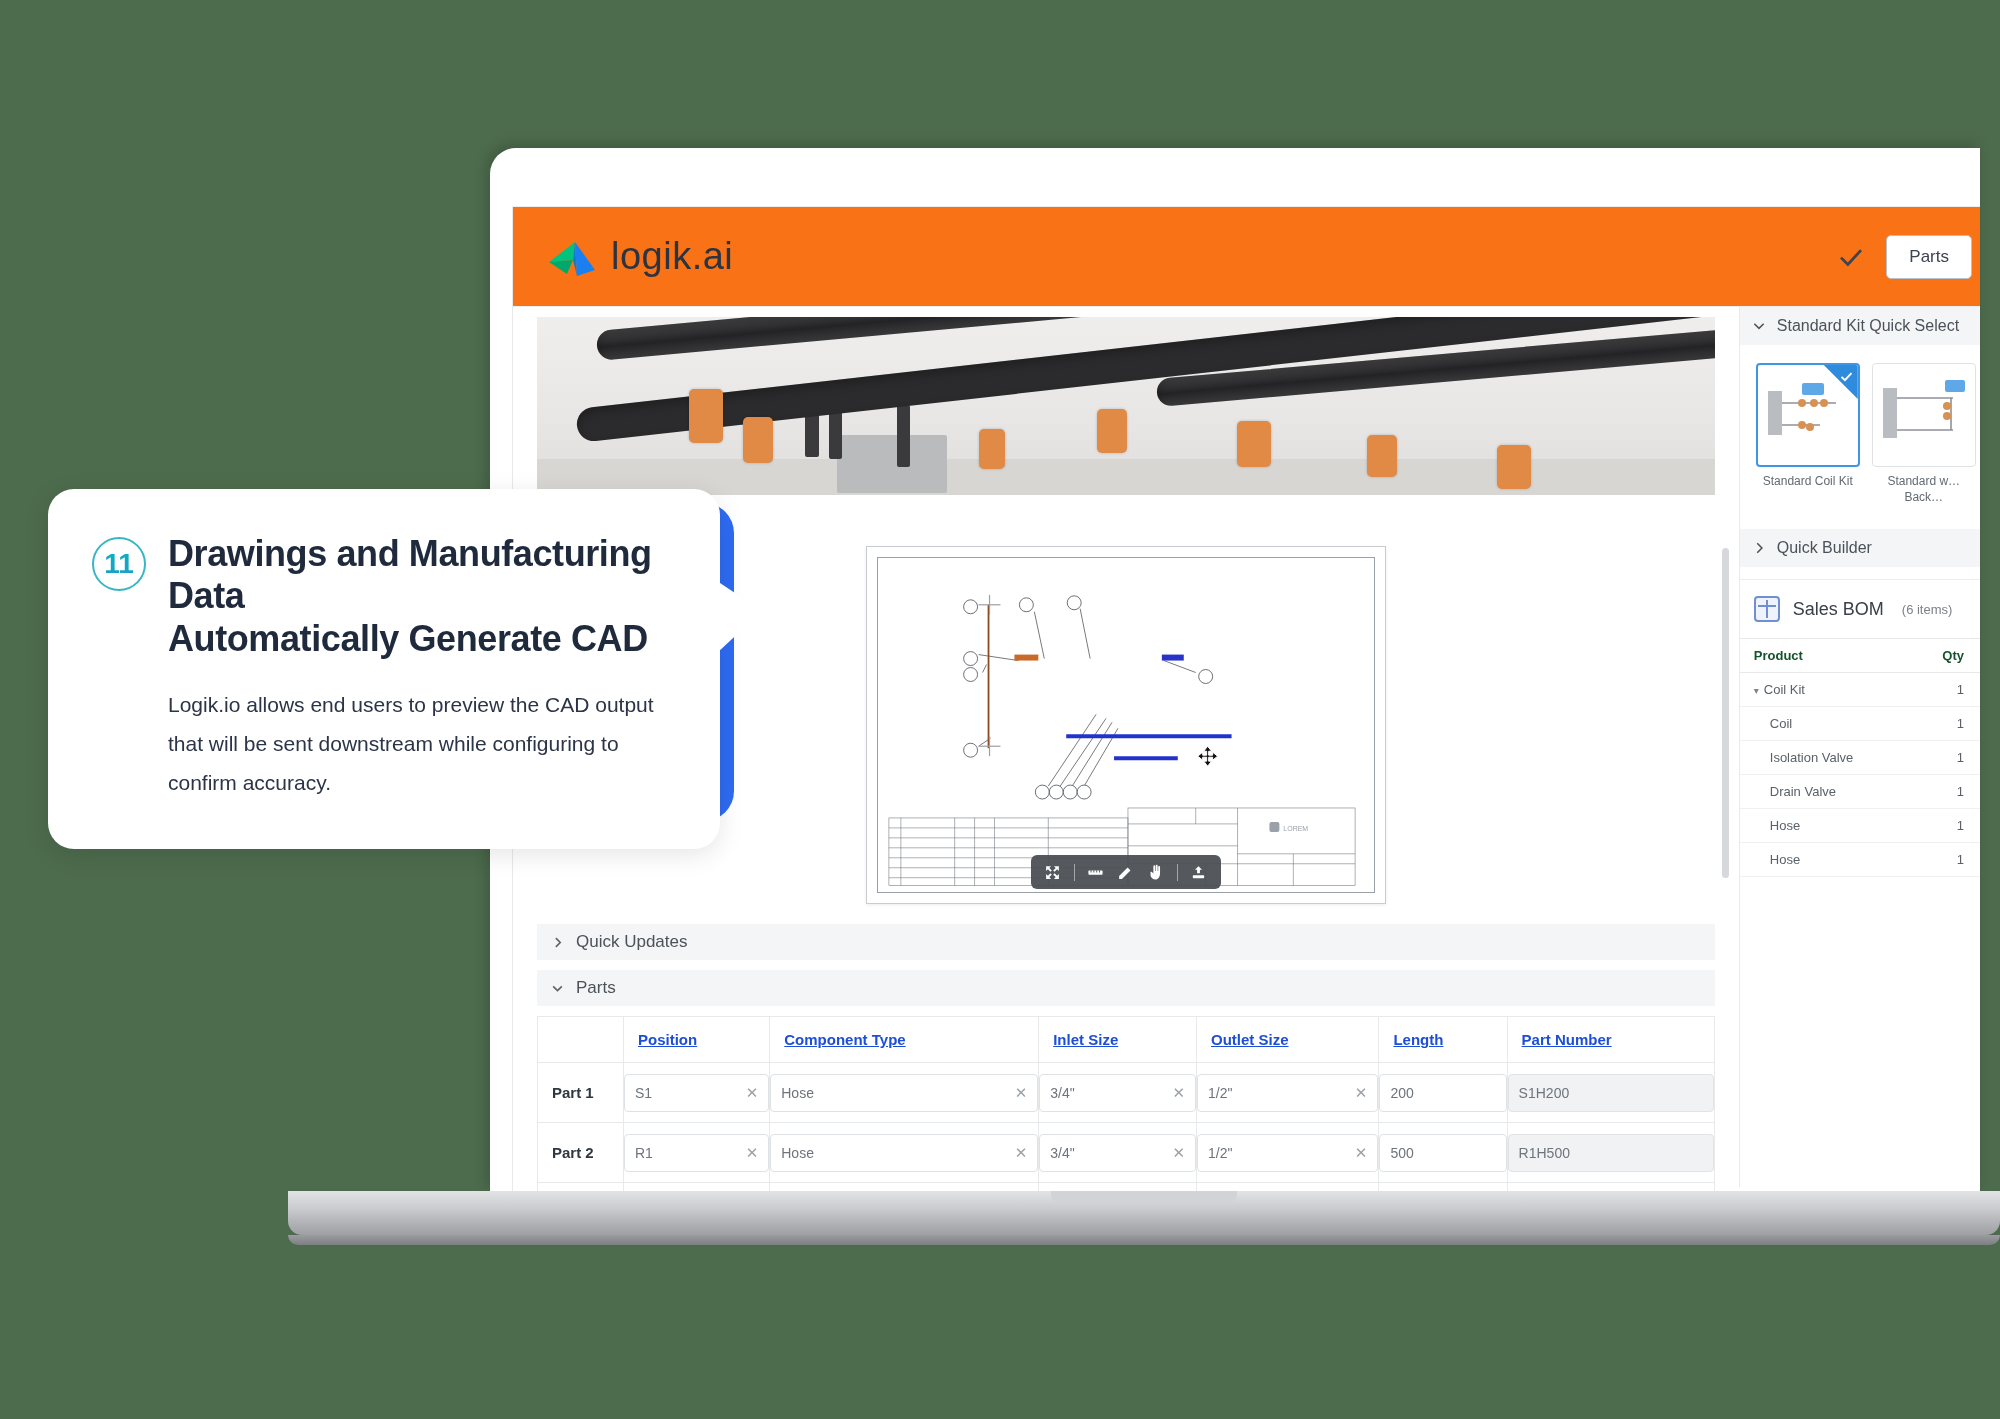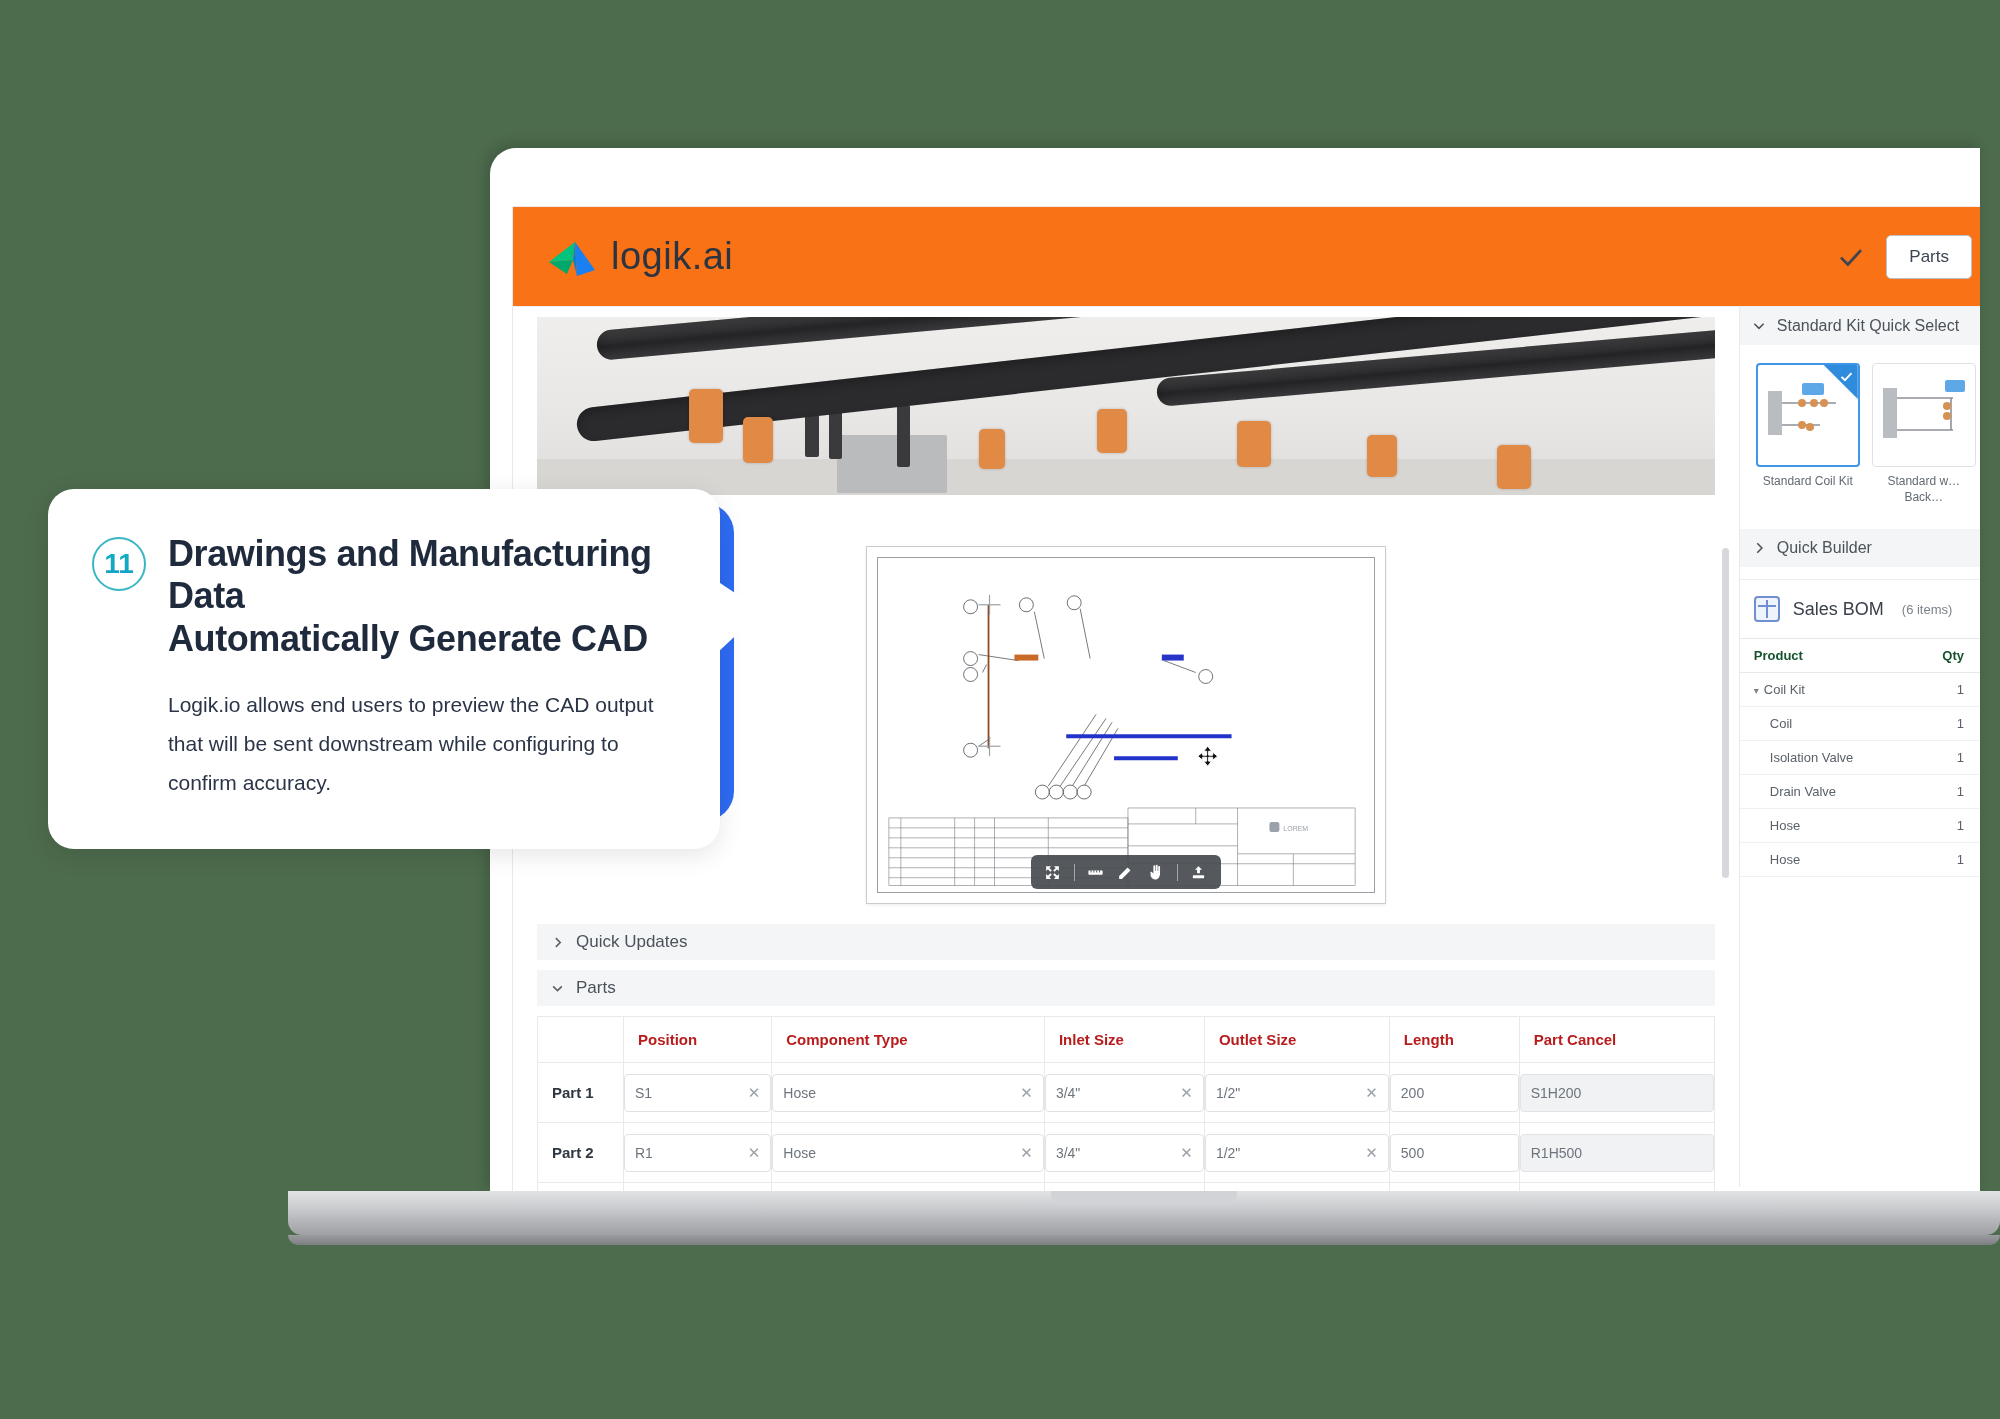--- a/index.html
+++ b/index.html
@@ -104,22 +104,22 @@
   .acc {
     background:#f4f5f6; height:36px; display:flex; align-items:center; gap:12px;
     padding: 0 14px; font-size:17px; color:#4b525a; margin-bottom:10px;
   }
   .acc .chev { width:13px; height:13px; color:#5c636b; }
 
   
   .parts-table { margin: 4px 24px 0 24px; border:1px solid #e3e5e8; border-collapse:collapse; width: calc(100% - 48px); }
   .parts-table th, .parts-table td { border:1px solid #e7e9eb; padding: 0; vertical-align: middle; }
   .parts-table th {
-    font-size:15px; color:#b91c1c; text-align:left; font-weight:bold;
-    height:46px; padding-left:14px;
+    font-size:15px; color:#1d4ed8; text-align:left; font-weight:bold;
+    height:46px; padding-left:14px;text-decoration:underline;
   }
   .parts-table th.rowhead-col { width: 86px; }
   .parts-table td.rowhead {
     font-size:15px; color:#2f3740; font-weight:bold; padding-left:14px; height:60px;
   }
   .cell { padding: 10px 9px; }
   .field {
     border:1px solid #dfe2e5; border-radius:4px; height:38px; background:#fff;
     display:flex; align-items:center; padding: 0 10px; font-size:14px; color:#6d747c;
   }
@@ -386,21 +386,21 @@
 
           <table class="parts-table">
             <thead>
               <tr>
                 <th class="rowhead-col"></th>
                 <th>Position</th>
                 <th>Component Type</th>
                 <th>Inlet Size</th>
                 <th>Outlet Size</th>
                 <th>Length</th>
-                <th>Part Cancel</th>
+                <th>Part Number</th>
               </tr>
             </thead>
             <tbody>
               <tr>
                 <td class="rowhead">Part 1</td>
                 <td class="cell">
                     <div class="field">
                       <span class="val">S1</span>
                       <span class="x">✕</span>
                     </div>

